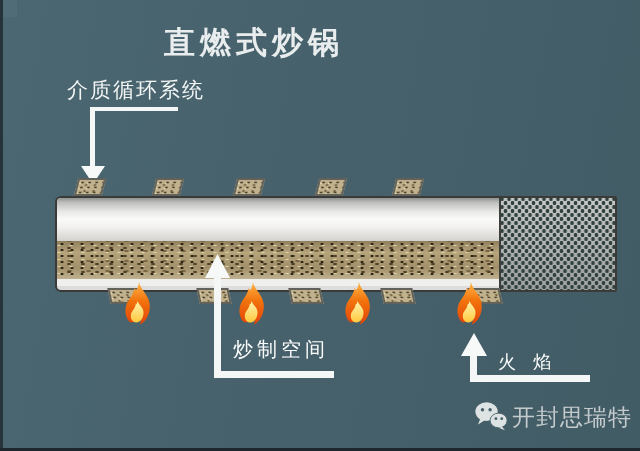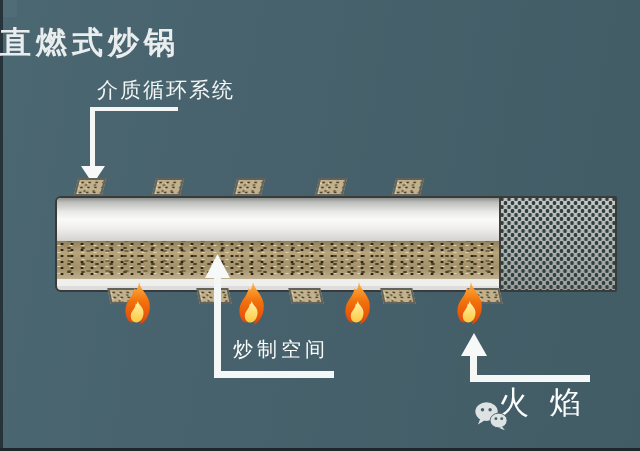--- a/index.html
+++ b/index.html
@@ -6,29 +6,29 @@
   .stage{
     position:relative;width:640px;height:451px;overflow:hidden;
     background:linear-gradient(100deg,#4b6771 0%,#47626c 40%,#425c66 100%);
     font-family:"Liberation Sans",sans-serif;
   }
   .edge-left{position:absolute;left:0;top:0;width:3px;height:451px;background:#27333a;}
   .edge-bottom{position:absolute;left:0;top:448px;width:640px;height:3px;background:#1d272d;}
   .corner-patch{position:absolute;left:3px;top:0;width:14px;height:17px;background:#506c77;}
 
   .title{
-    position:absolute;left:0;top:22px;width:508px;
+    position:absolute;left:0;top:22px;width:508px;text-align:center;
     font-family:Liberation Sans, sans-serif;font-size:31px;font-weight:bold;
     letter-spacing:5px;color:#e9edee;
   }
 
   .lbl{color:#f4f6f6;white-space:nowrap;position:absolute;}
-  .lbl-medium{left:67px;top:76px;font-size:21px;letter-spacing:2px;margin-left:30px;}
+  .lbl-medium{left:67px;top:76px;font-size:21px;letter-spacing:2px;}
   .lbl-fry{left:233px;top:336px;font-size:20px;letter-spacing:4px;color:#fbfcfc;}
-  .lbl-flame{left:498px;top:350px;font-size:31px;letter-spacing:6px;color:#fbfcfc;margin-top:32px;}
+  .lbl-flame{left:498px;top:350px;font-size:18px;letter-spacing:6px;color:#fbfcfc;}
 
   .wline{position:absolute;background:#f5f7f7;}
   .ah{position:absolute;background:#f7f9f9;}
   .ah-down{clip-path:polygon(0 0,100% 0,50% 100%);}
   .ah-up{clip-path:polygon(50% 0,100% 100%,0 100%);}
 
   
   .cylinder{
     position:absolute;left:55px;top:196px;width:558px;height:92px;
     border:2px solid #3a3a38;border-radius:6px 2px 2px 6px;overflow:hidden;
@@ -166,14 +166,15 @@
   <svg class="footer-icon" viewBox="0 0 38 32">
     <ellipse cx="14" cy="11" rx="12.5" ry="10.5" fill="#dde2e3"></ellipse>
     <path d="M7 19 L4.5 25.5 L12.5 20.5 Z" fill="#dde2e3"></path>
     <circle cx="9.5" cy="9" r="1.9" fill="#46606a"></circle>
     <circle cx="18" cy="9" r="1.9" fill="#46606a"></circle>
     <ellipse cx="27.5" cy="21" rx="9.5" ry="8.2" fill="#dde2e3" stroke="#46606a" stroke-width="1"></ellipse>
     <path d="M31.5 28 L34.5 31.8 L27.5 29.2 Z" fill="#dde2e3"></path>
     <circle cx="24.5" cy="19" r="1.6" fill="#46606a"></circle>
     <circle cx="31" cy="19" r="1.6" fill="#46606a"></circle>
   </svg>
+  <div class="footer-brand">开封思瑞特</div>
 
 </div>
 
 </body></html>

